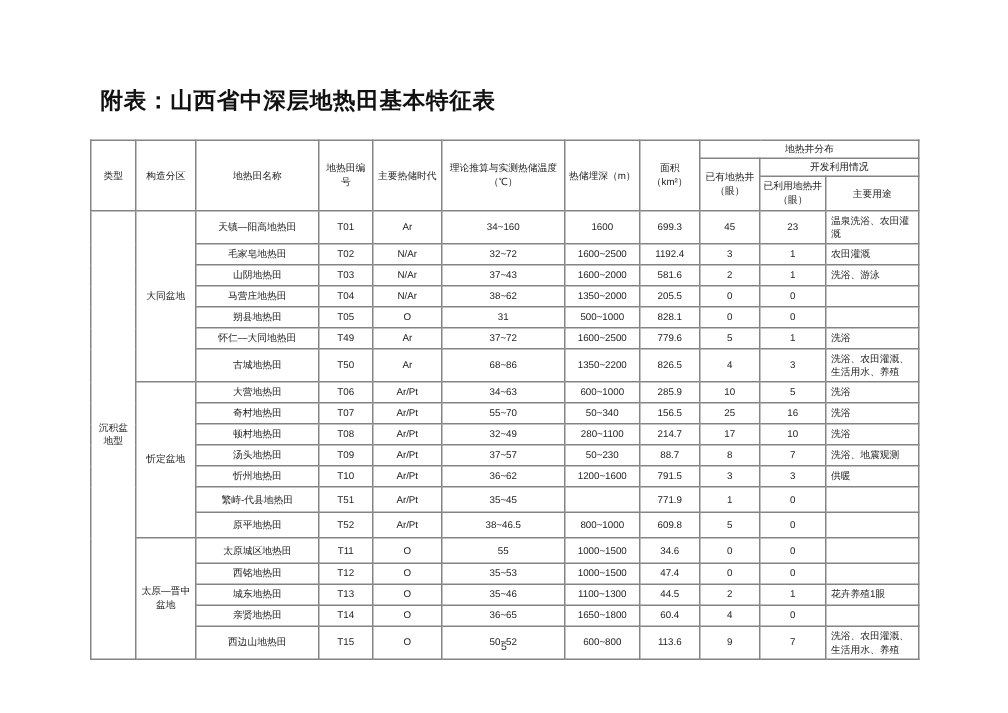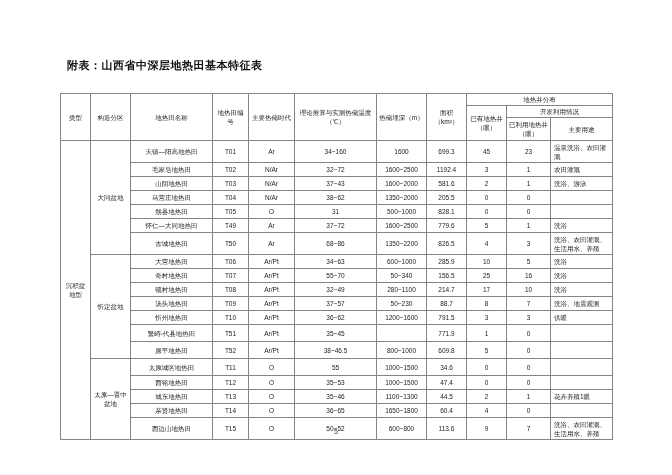--- a/index.html
+++ b/index.html
@@ -8,21 +8,21 @@
     background: #ffffff;
     font-family: "Liberation Sans", sans-serif;
     color: #1c1c1c;
     position: relative;
     overflow: hidden;
   }
   .doc-title {
     position: absolute;
     left: 67px;
     top: 58px;
-    font-size: 11px;
+    font-size: 15px;
     font-weight: bold;
     letter-spacing: 0.5px;
     color: #111;
     text-align: center;
   }
   table.geo-table {
     position: absolute;
     left: 60px;
     top: 93px;
     width: 552px;

